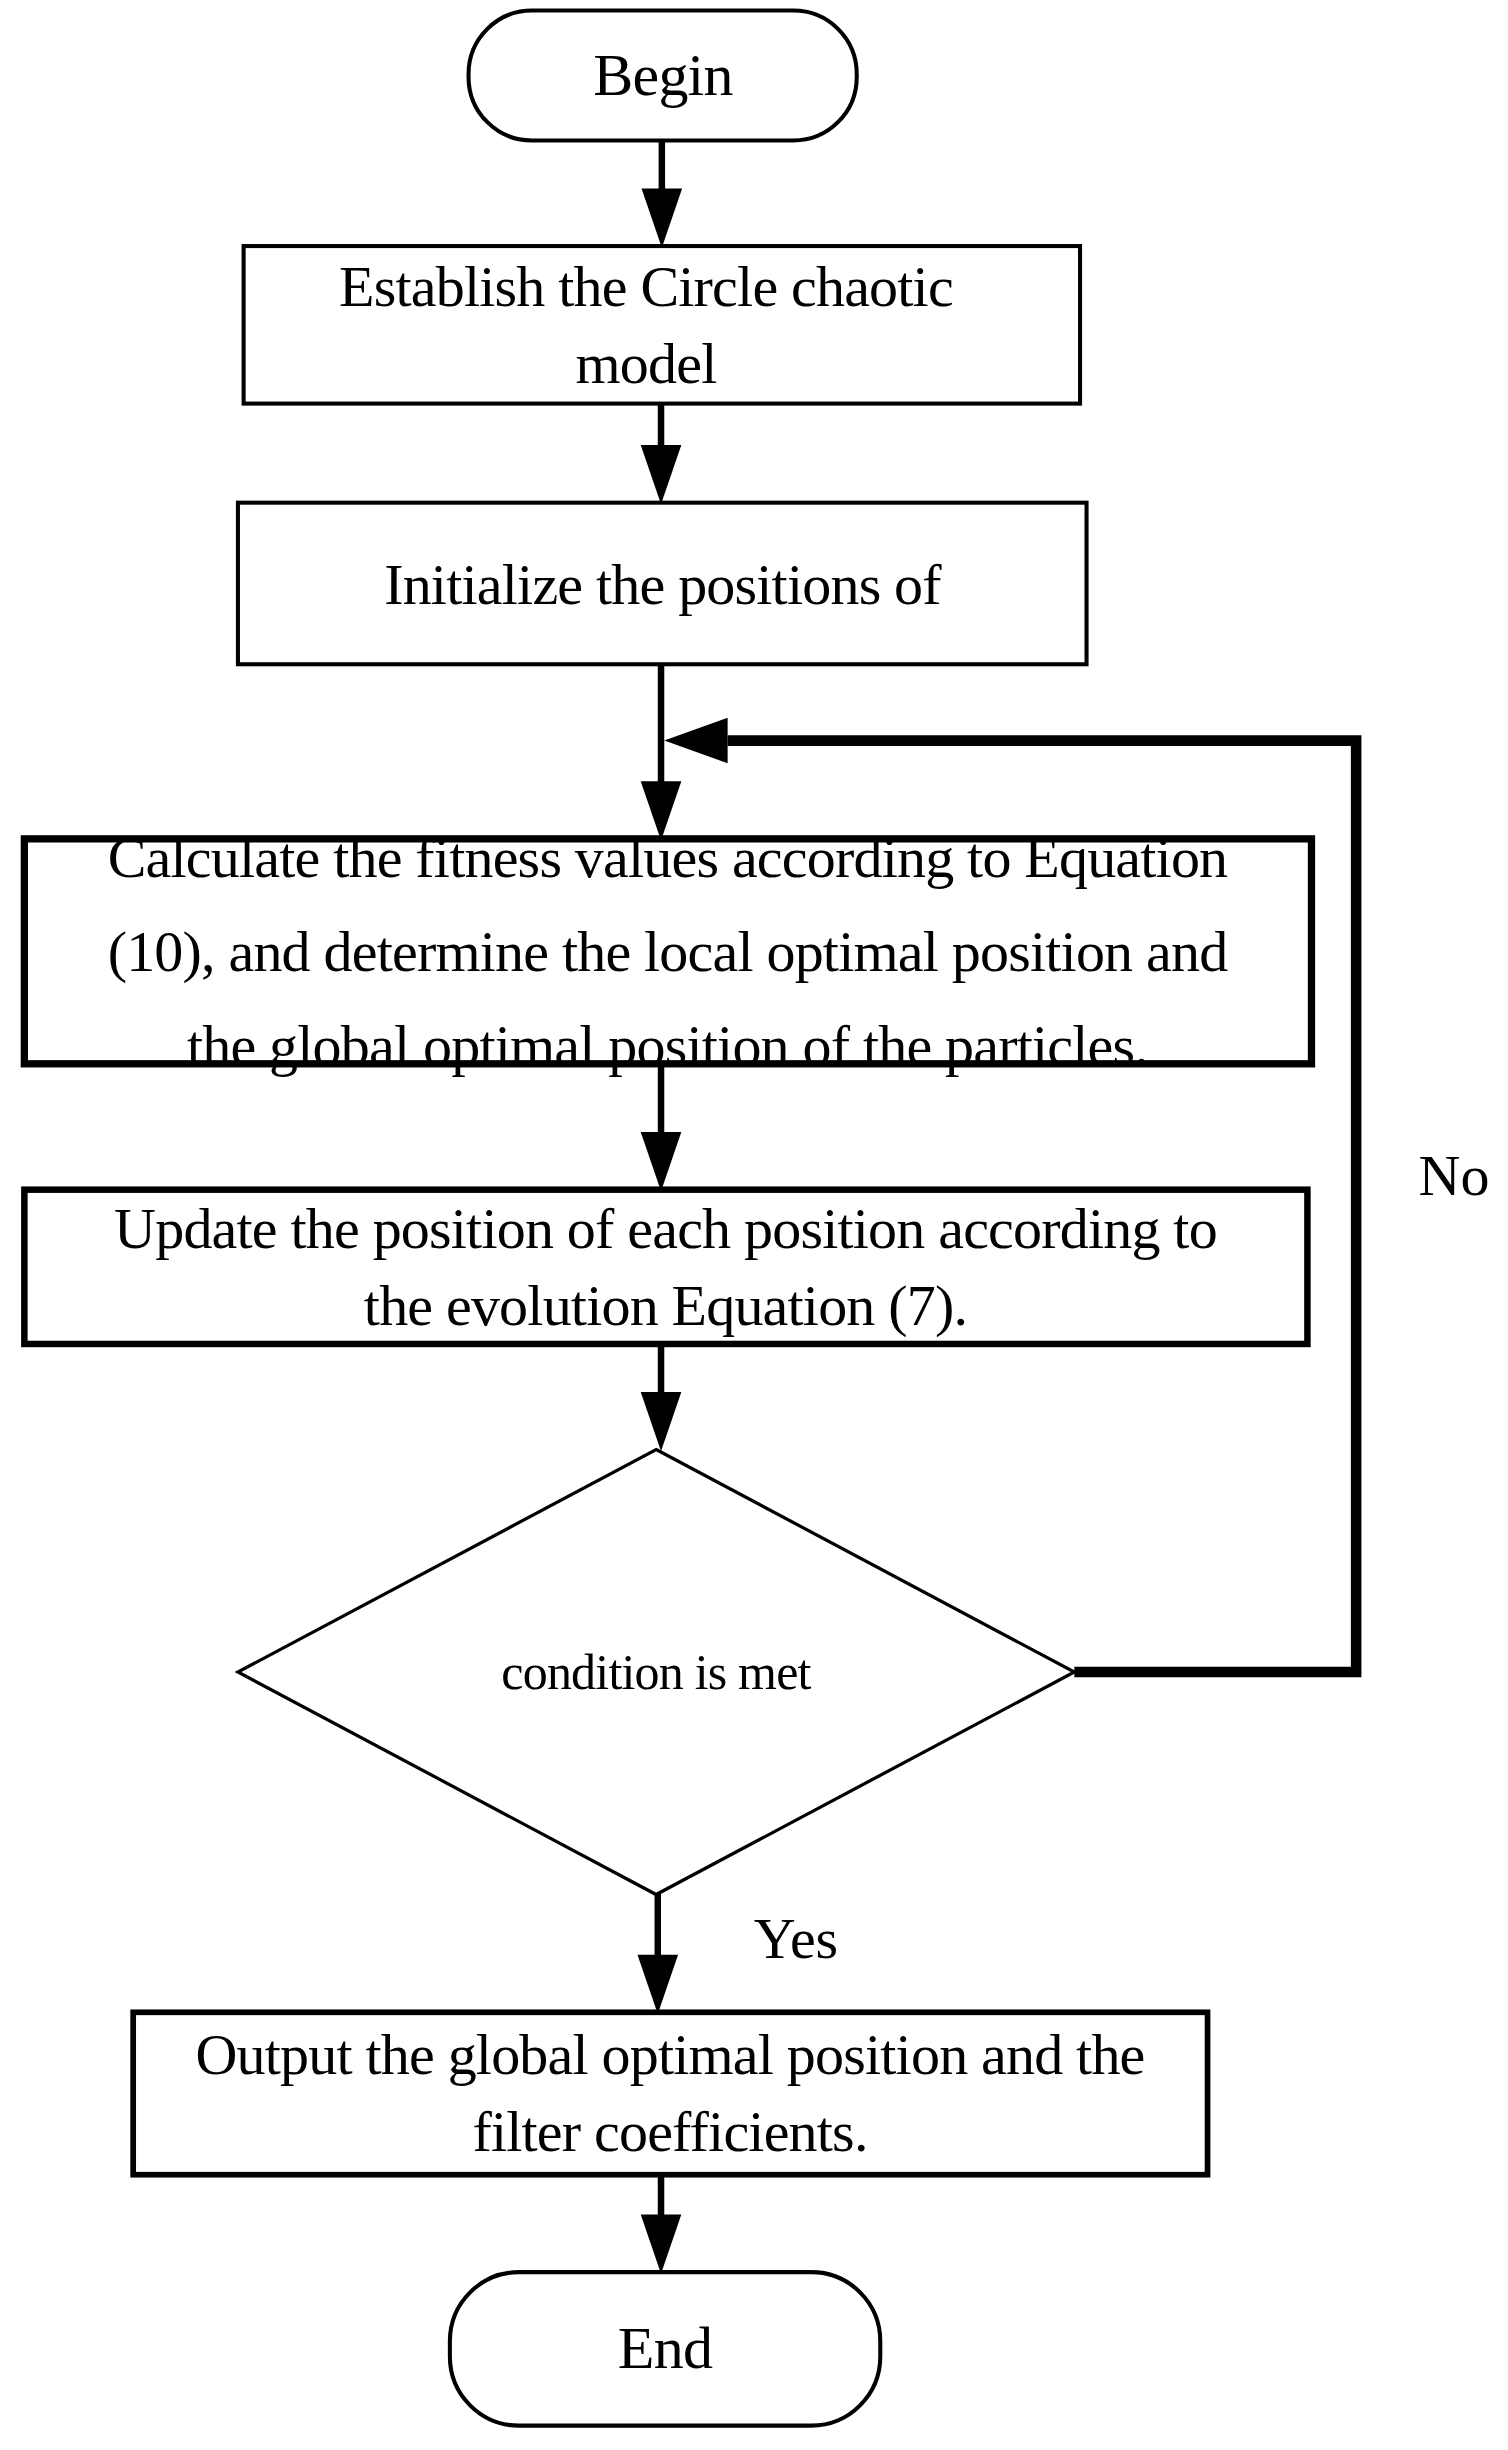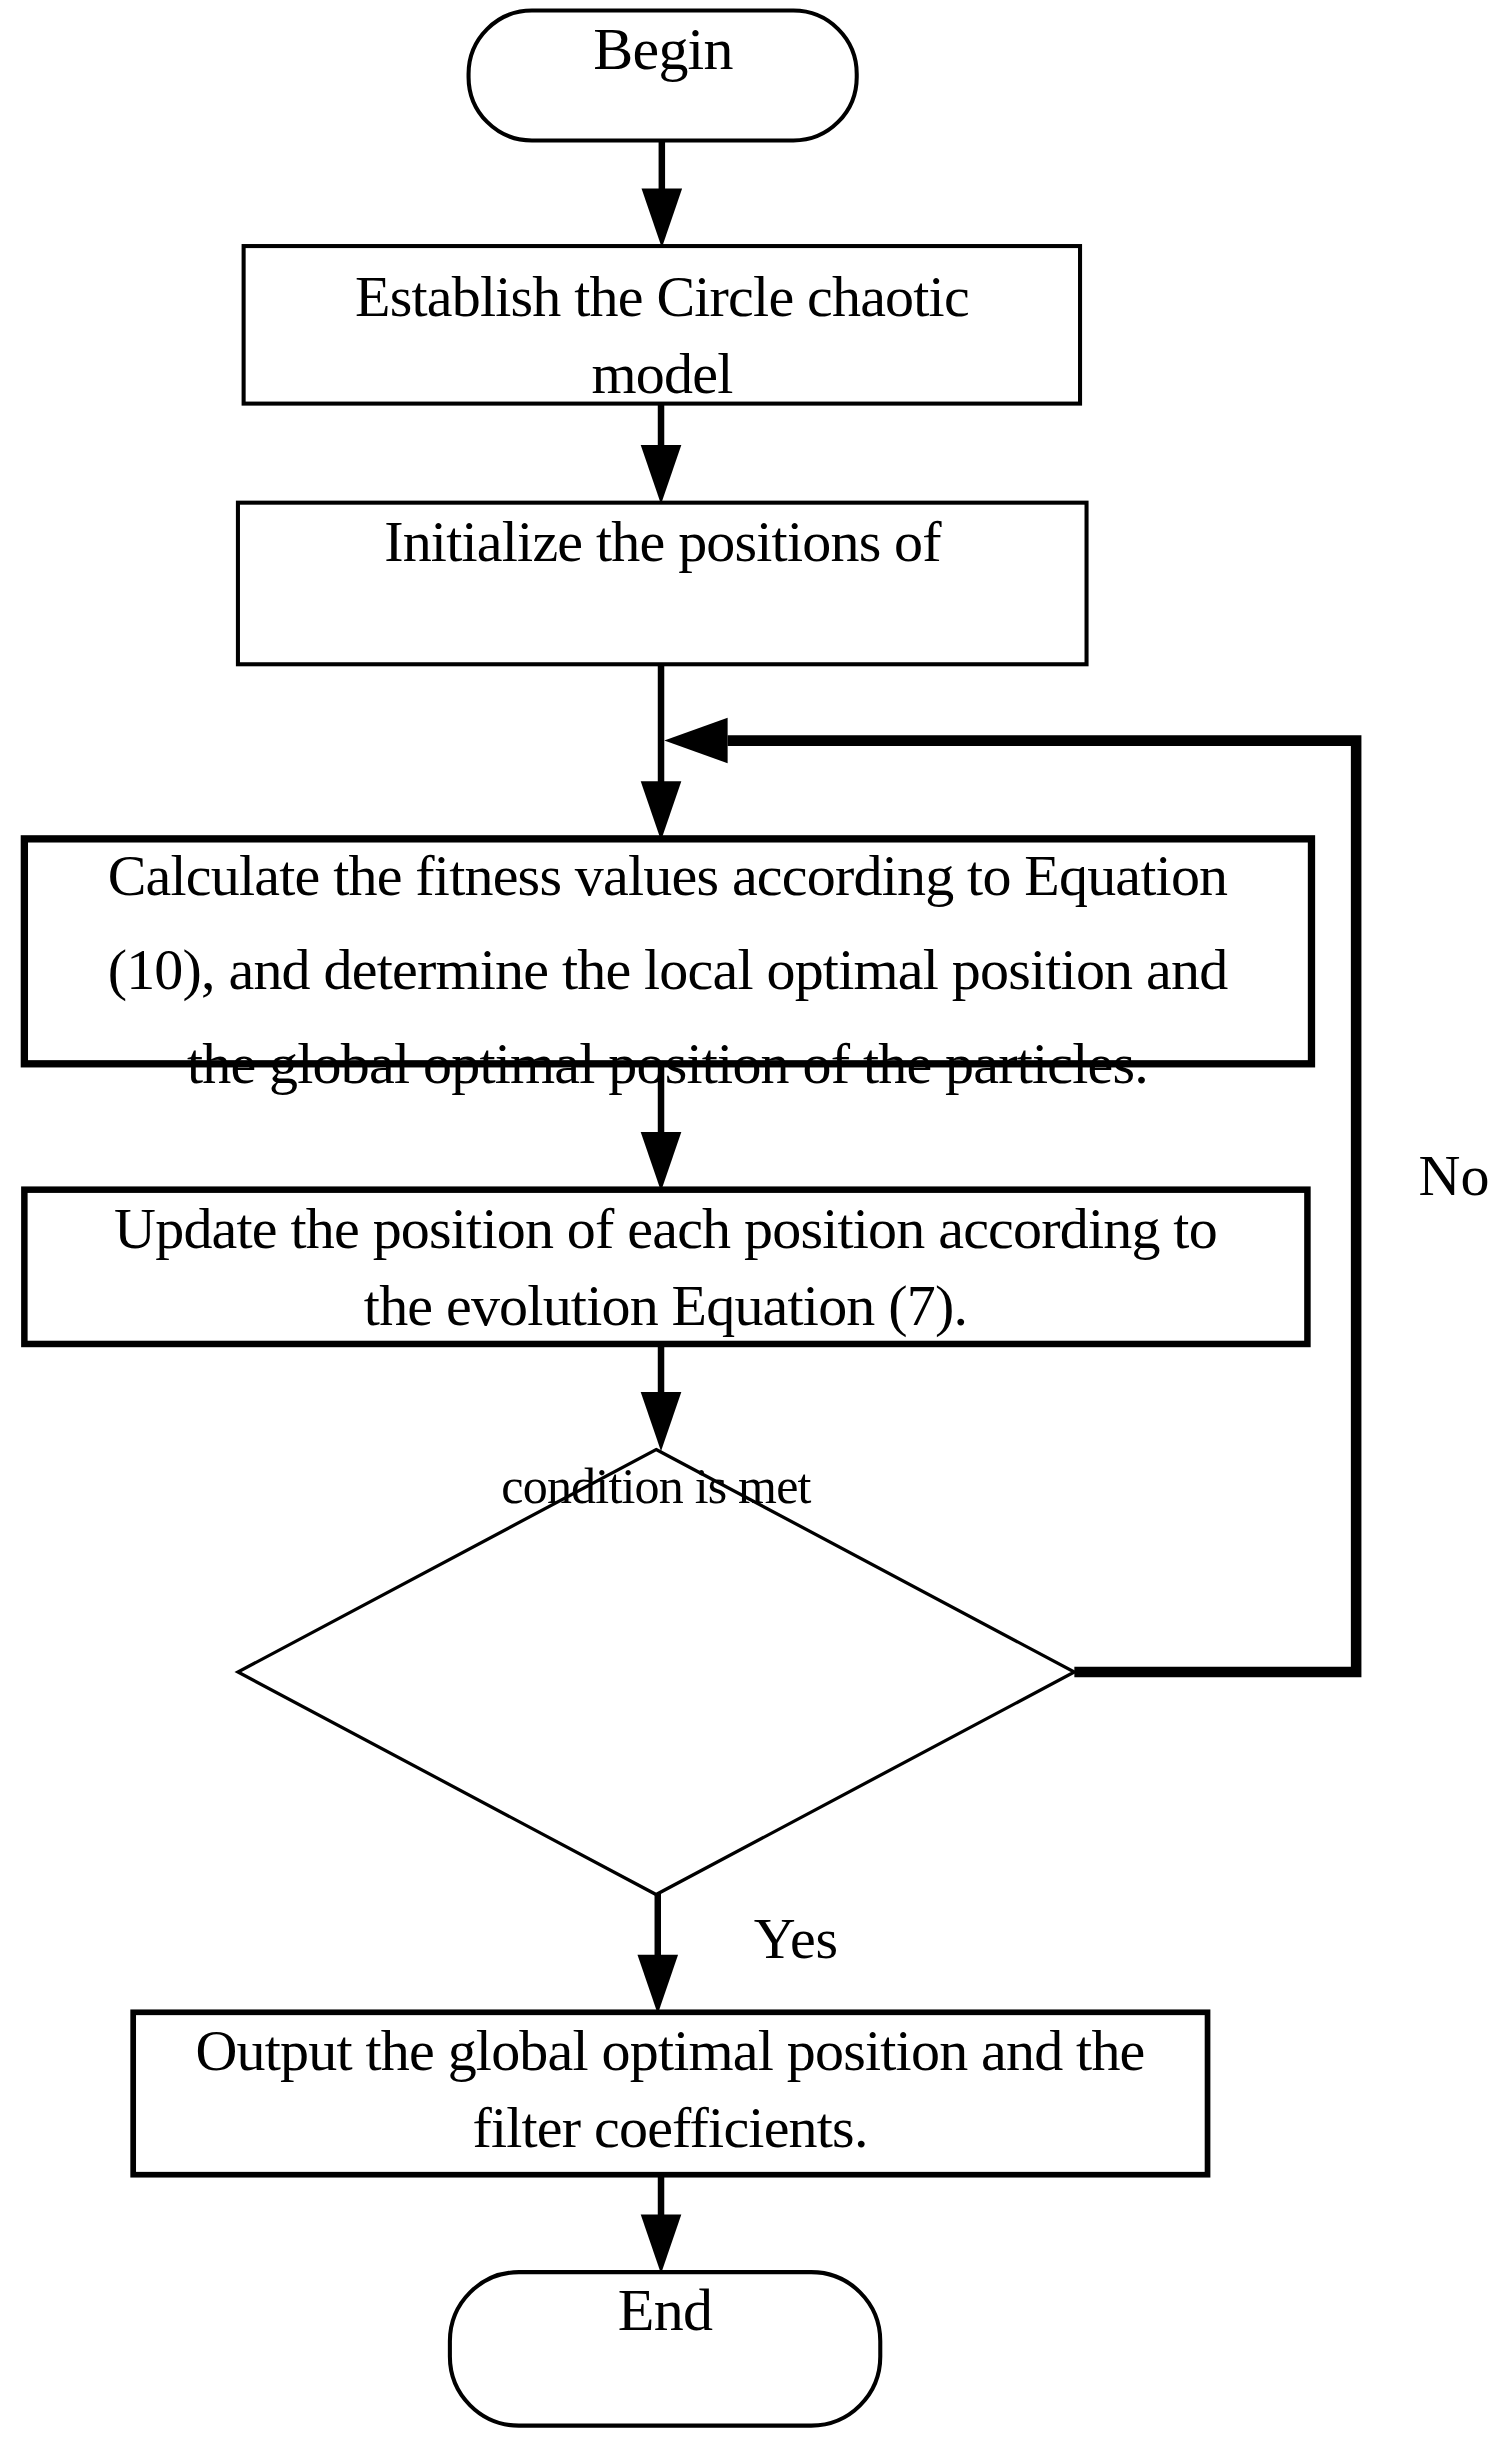--- a/index.html
+++ b/index.html
@@ -18,20 +18,21 @@
   }
   .canvas svg {
     position: absolute;
     left: 0;
     top: 0;
   }
   .node-text {
     position: absolute;
     display: flex;
     flex-direction: column;
+    justify-content: center;
     align-items: center;
     text-align: center;
     font-size: 58px;
     line-height: 77px;
     letter-spacing: -0.8px;
     color: #000000;
   }
   .node-text .line {
     white-space: nowrap;
   }
@@ -114,21 +115,21 @@
 
     <rect x="164" y="2478" width="1323" height="200" fill="#ffffff" stroke="#000000" stroke-width="7"></rect>
 
     <rect x="554" y="2798" width="530" height="189" rx="85" ry="85" fill="#ffffff" stroke="#000000" stroke-width="5"></rect>
   </svg>
 
   <div class="node-text terminator-text" style="left:469px; top:10.6px; width:388px; height:130px;">
     <div class="line">Begin</div>
   </div>
 
-  <div class="node-text" style="left:244px; top:246px; width:836px; height:158px;margin-top:12px;">
+  <div class="node-text" style="left:228px; top:246px; width:836px; height:158px;">
     <div class="line">Establish the Circle chaotic</div>
     <div class="line">model</div>
   </div>
 
   <div class="node-text" style="left:238px; top:503px; width:849px; height:162px;">
     <div class="line">Initialize the positions of</div>
   </div>
 
   <div class="node-text calculate-text" style="left:24px; top:839px; width:1287px; height:225px;gap:20px;">
     <div class="line">Calculate the fitness values according to Equation</div>

